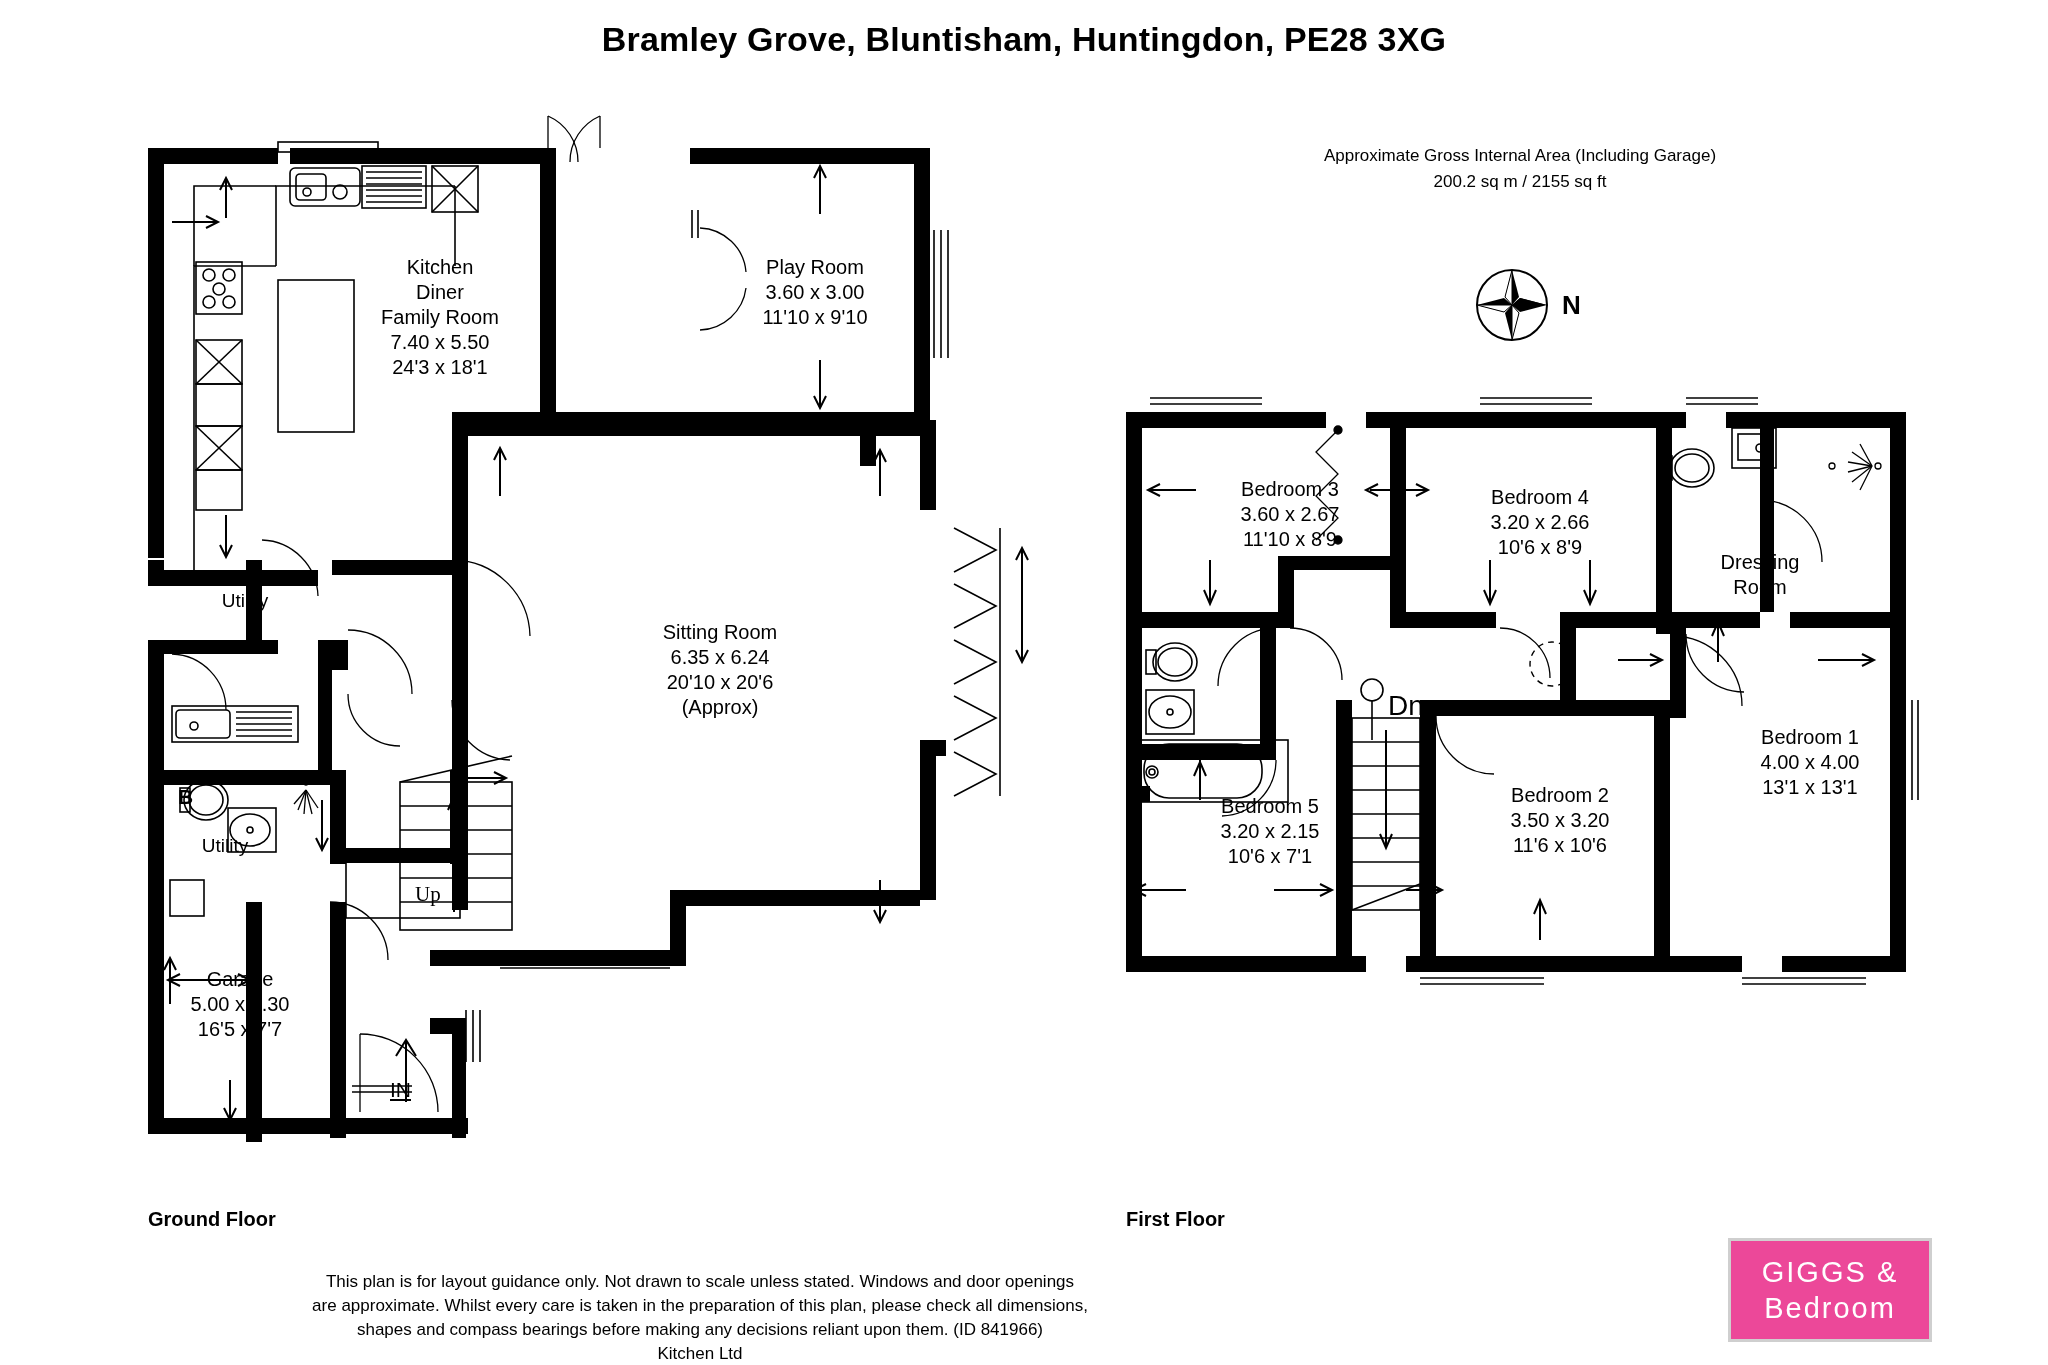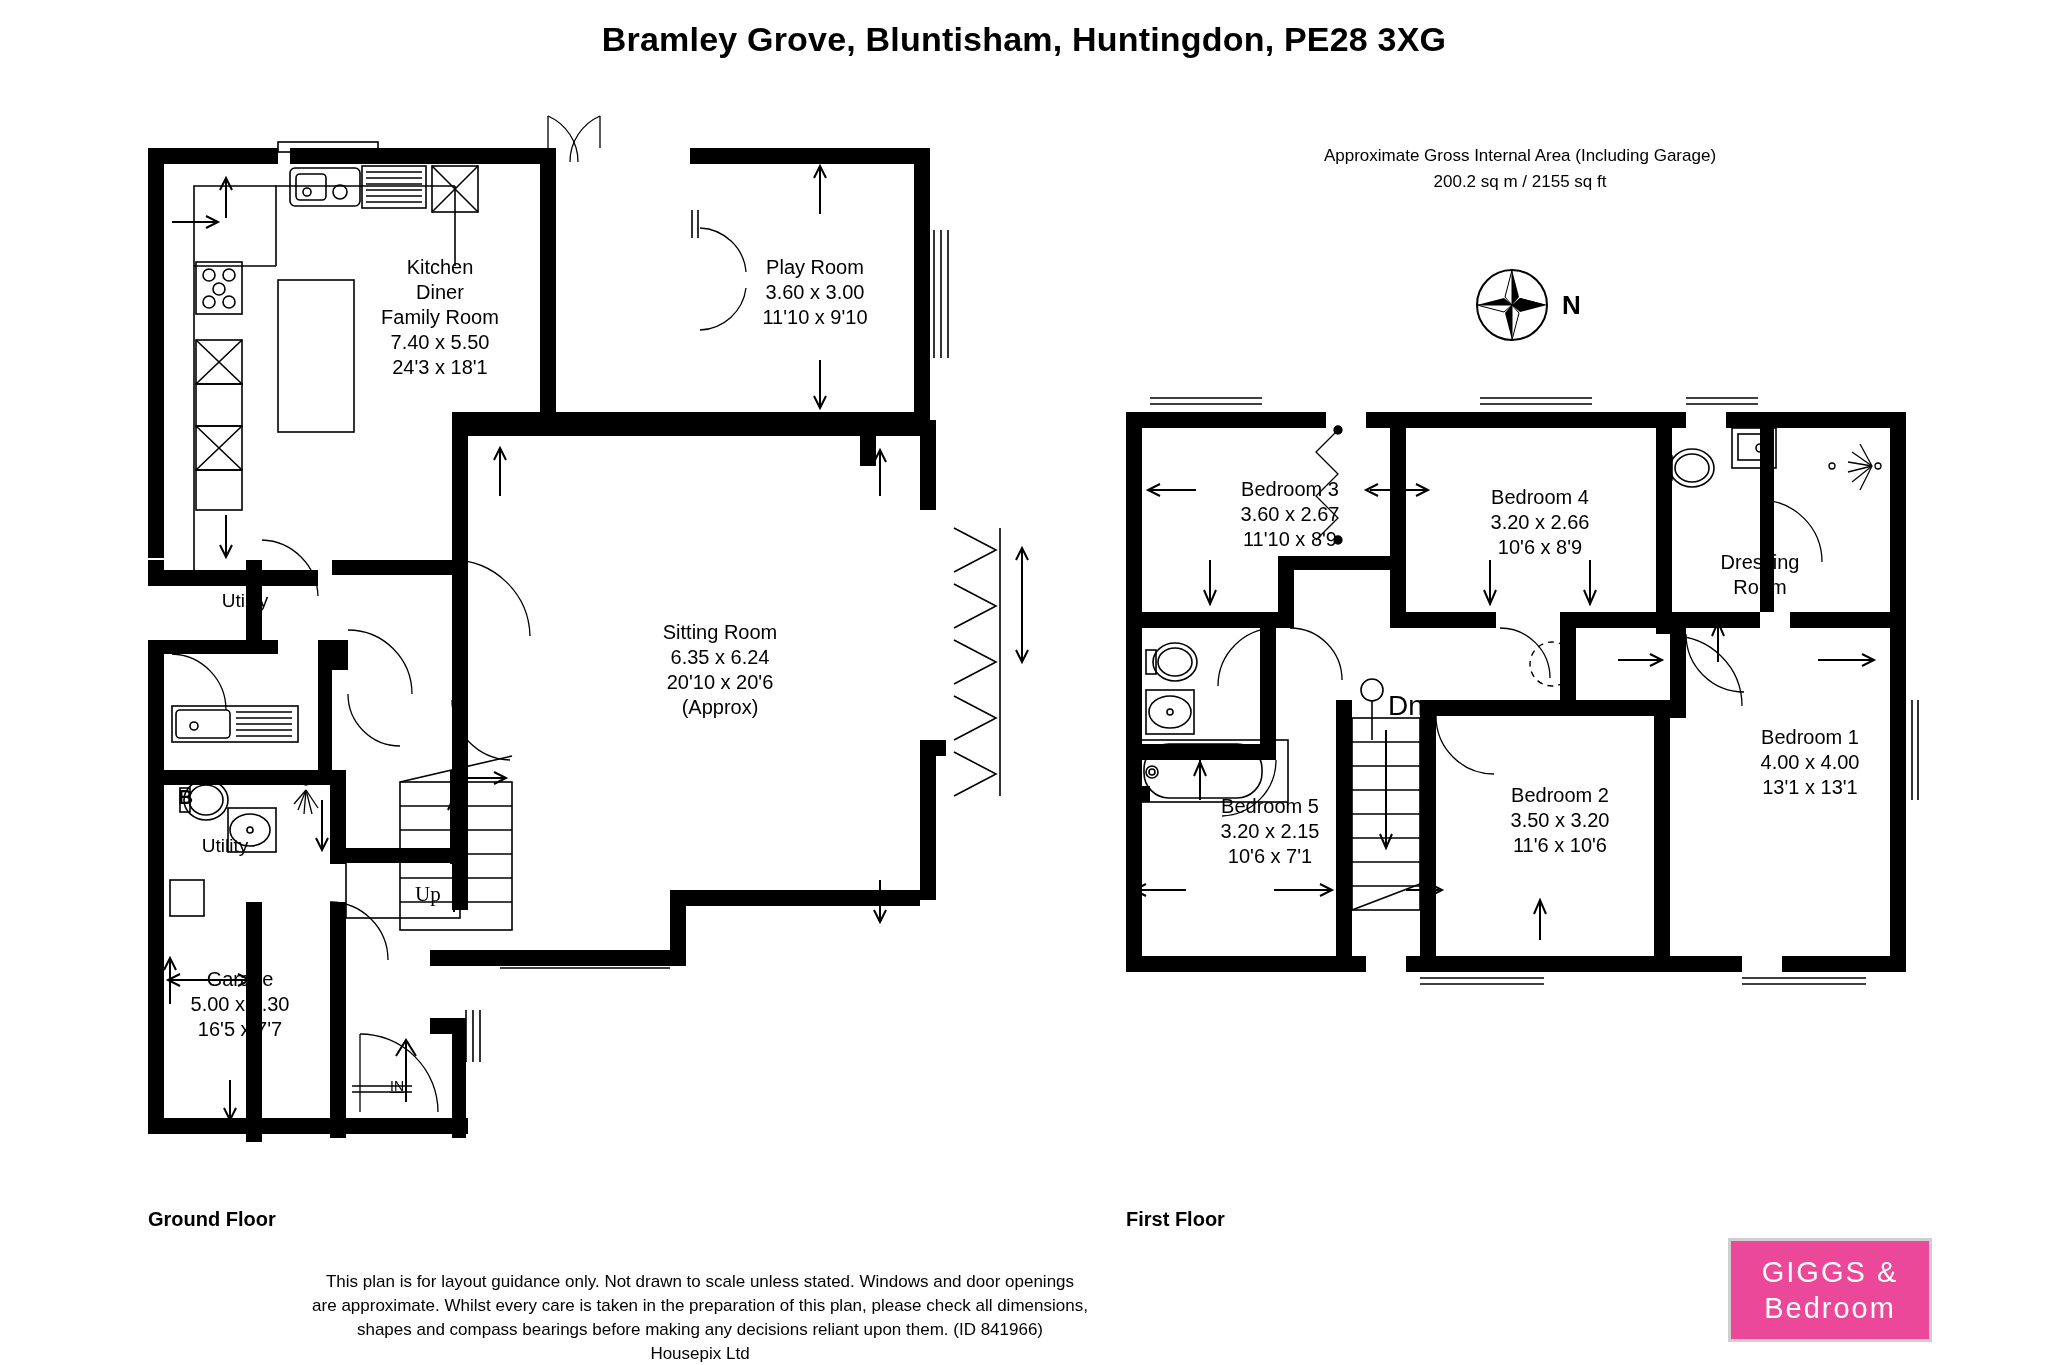--- a/index.html
+++ b/index.html
@@ -503,21 +503,21 @@
 16'5 x 7'7</div>
 
 <div class="abs smalllabel" style="top:590px;left:180px;width:130px;">Utility</div>
 
 <div class="abs smalllabel" style="top:835px;left:160px;width:130px;">Utility</div>
 
 <div class="abs" style="top:785px;left:178px;font-size:21px;font-weight:bold;">B</div>
 
 <div class="abs" style="top:882px;left:415px;font-size:21px;font-family:Liberation Serif, serif;">Up</div>
 
-<div class="abs" style="top:1078px;left:390px;font-size:14px;text-decoration:underline;">IN</div>
+<div class="abs" style="top:1078px;left:390px;font-size:21px;text-decoration:underline;">IN</div>
 
 <div class="abs roomlabel" style="top:477px;left:1180px;width:220px;">Bedroom 3
 3.60 x 2.67
 11'10 x 8'9</div>
 
 <div class="abs roomlabel" style="top:485px;left:1430px;width:220px;">Bedroom 4
 3.20 x 2.66
 10'6 x 8'9</div>
 
 <div class="abs roomlabel" style="top:550px;left:1680px;width:160px;">Dressing
@@ -538,19 +538,19 @@
 <div class="abs" style="top:690px;left:1388px;font-size:28px;">Dn</div>
 
 <div class="abs floorlabel" style="top:1208px;left:148px;">Ground Floor</div>
 
 <div class="abs floorlabel" style="top:1208px;left:1126px;">First Floor</div>
 
 <div class="abs" id="disclaimer">
   <div>This plan is for layout guidance only. Not drawn to scale unless stated. Windows and door openings</div>
   <div>are approximate. Whilst every care is taken in the preparation of this plan, please check all dimensions,</div>
   <div>shapes and compass bearings before making any decisions reliant upon them. (ID 841966)</div>
-  <div>Housepix Ltd</div>
+  <div>Kitchen Ltd</div>
 </div>
 
 <div class="abs" id="logo">
   <div>GIGGS &amp;</div>
   <div>Bedroom</div>
 </div>
 
 </body></html>

